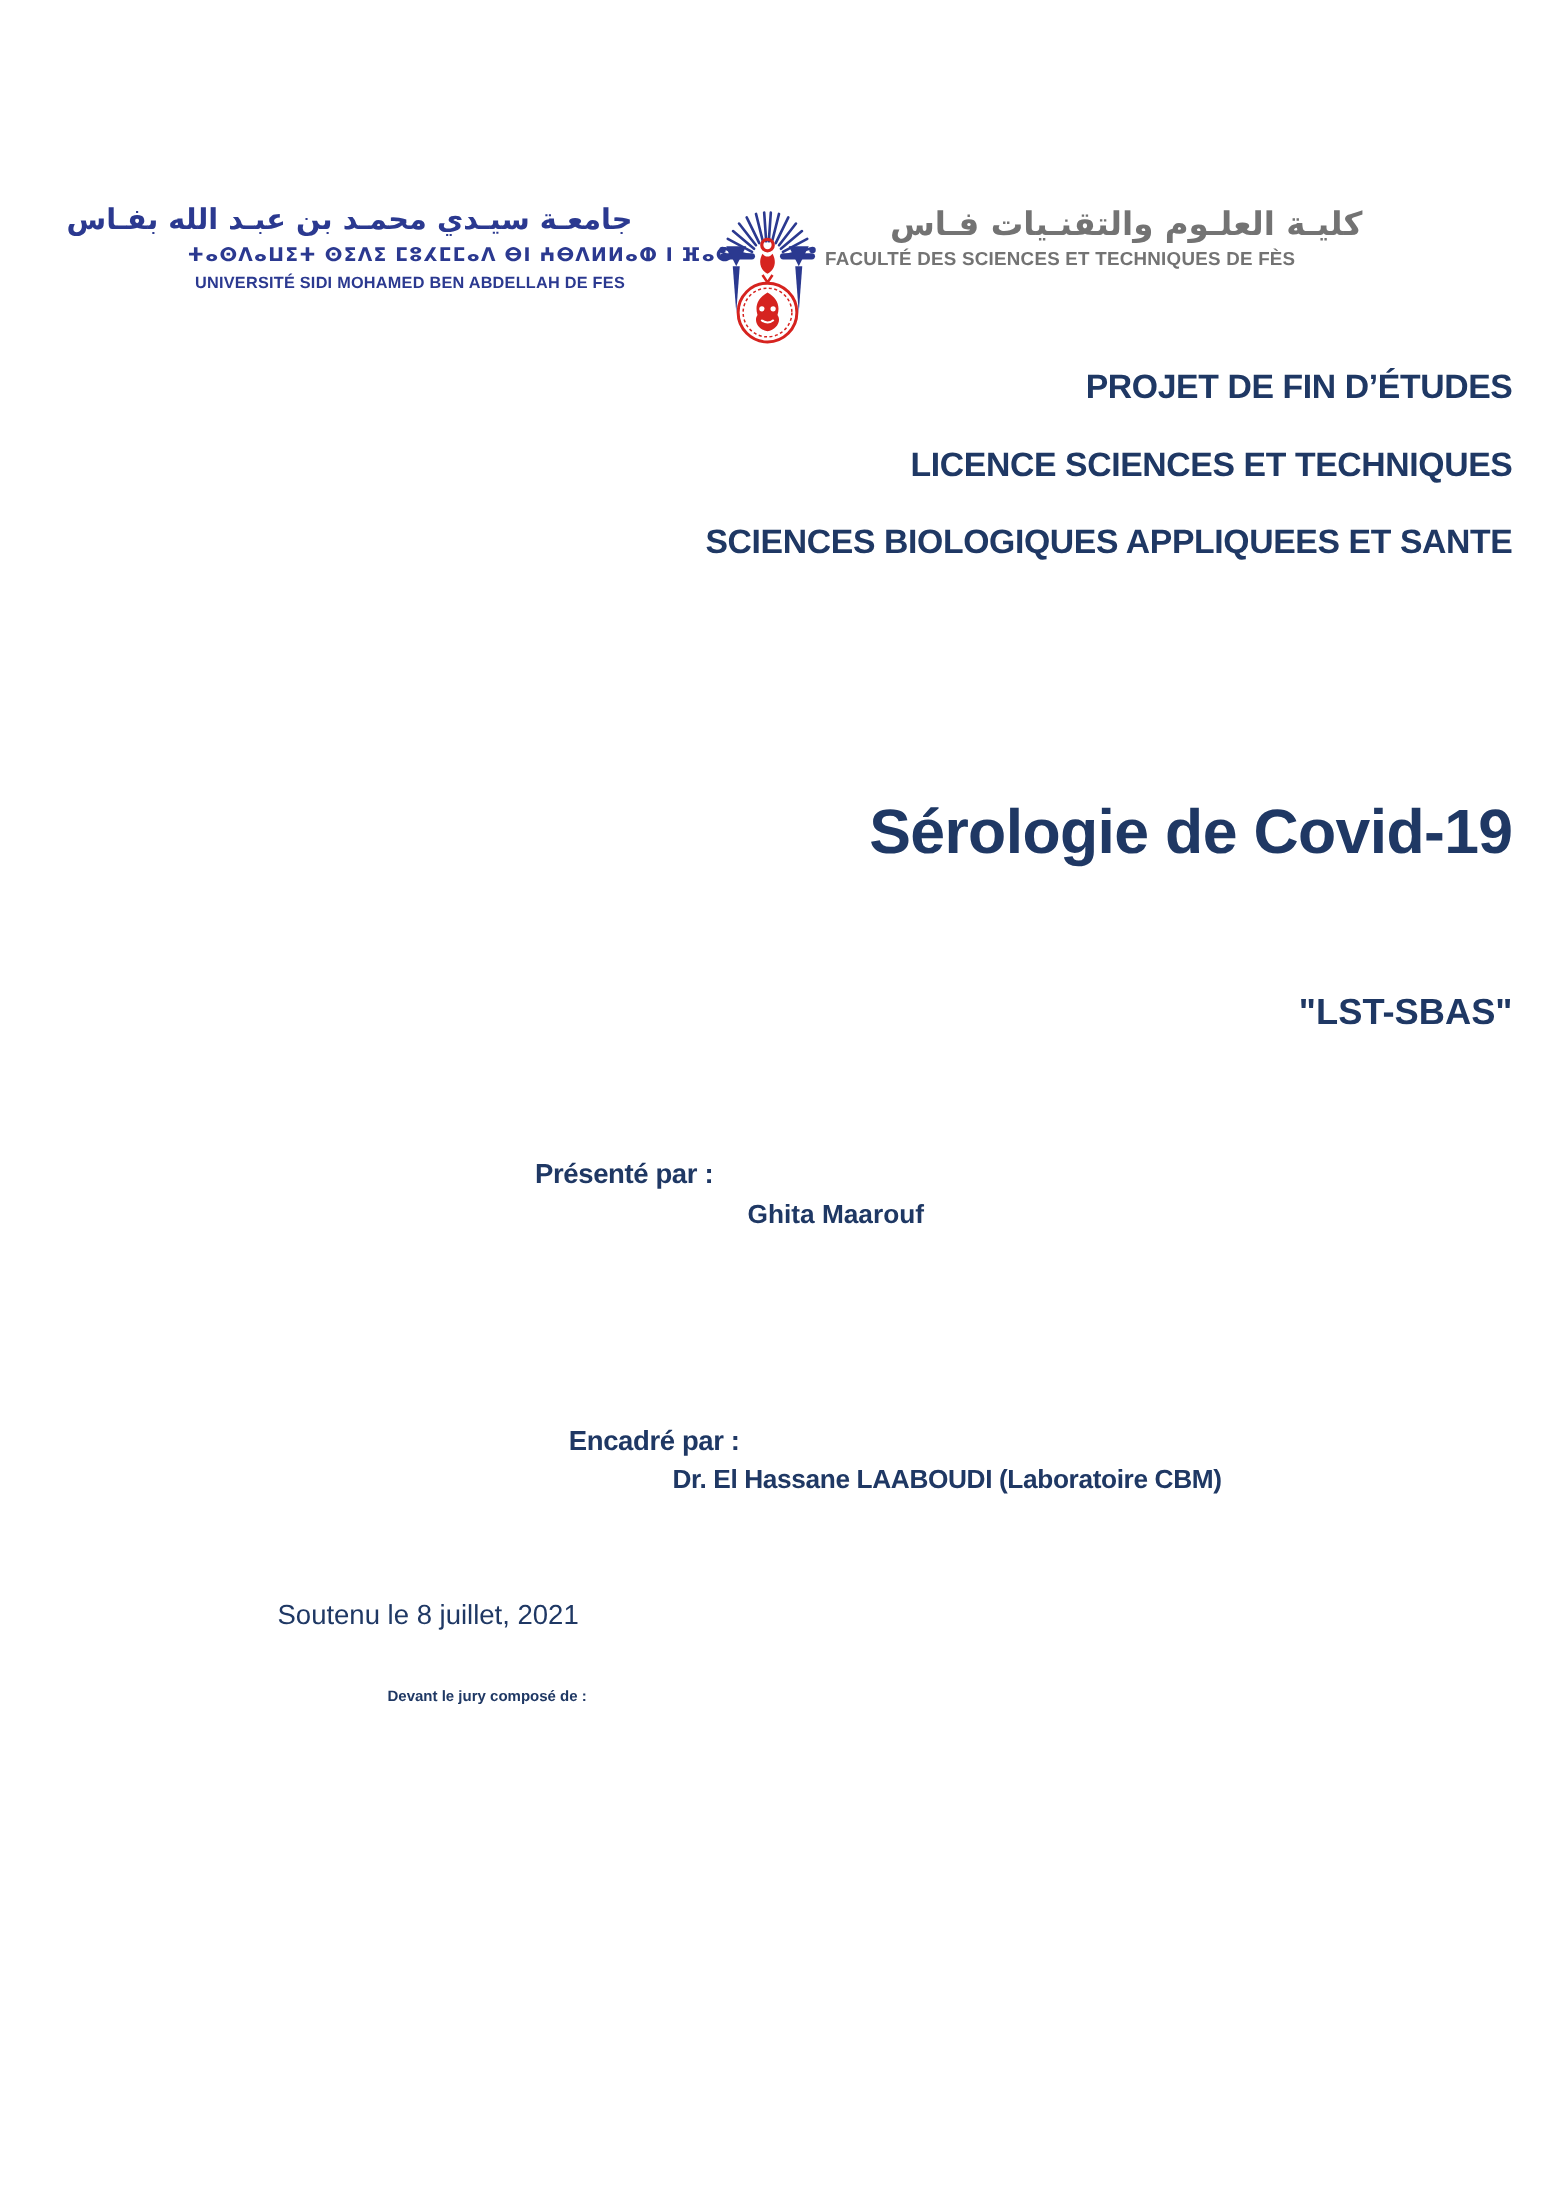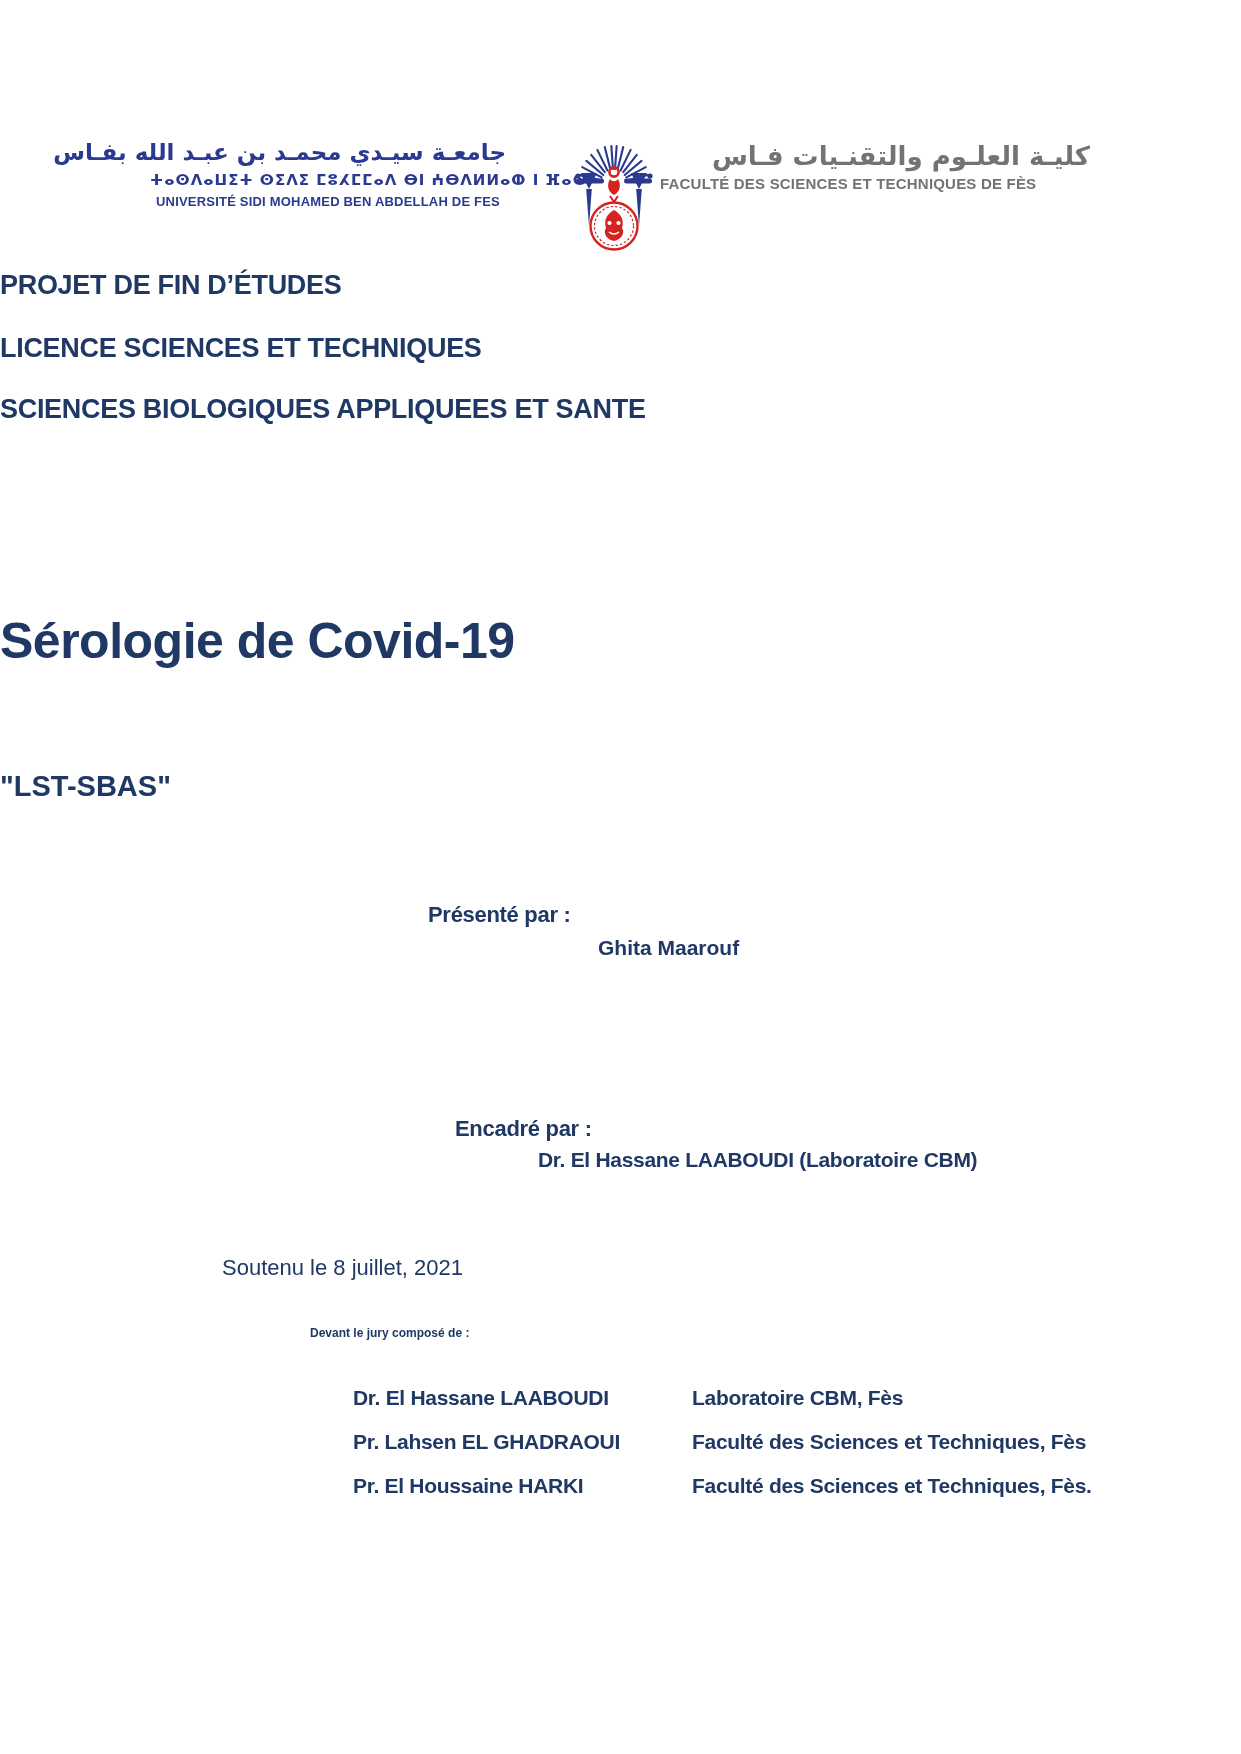--- a/index.html
+++ b/index.html
@@ -4,42 +4,42 @@
 <style>
   html,body{margin:0;padding:0;background:#ffffff;}
   .page{
     position:relative;
     width:1241px;height:1754px;
     background:#ffffff;
     font-family:"Liberation Sans","DejaVu Sans",sans-serif;
     color:#1f3864;
     overflow:hidden;
   }
-  .abs{position:absolute;}
+  .abs{position:absolute;margin-top:24px;}
   
   .hdr-left{left:150px;top:136px;width:356px;text-align:center;color:#2b3990;}
   .hdr-right{left:660px;top:138px;width:430px;color:#737373;}
   .arabic{
     font-family:"DejaVu Sans",sans-serif;
     font-weight:bold;direction:rtl;unicode-bidi:isolate;
     font-size:23px;line-height:32px;white-space:nowrap;
   }
   .hdr-right .arabic{font-size:26px;line-height:36px;}
   .tifinagh{
     font-family:"DejaVu Sans",sans-serif;font-weight:bold;
     font-size:15px;line-height:24px;letter-spacing:1px;white-space:nowrap;
   }
   .hdr-french{
     font-weight:bold;font-size:13px;line-height:19px;
     letter-spacing:0.2px;white-space:nowrap;
   }
   .hdr-right .hdr-french{font-size:15px;}
   .logo-wrap{left:573px;top:142px;width:82px;height:114px;}
   
-  .center-band{left:0;width:1210px;text-align:left;white-space:nowrap;}
+  .center-band{left:0;width:1210px;text-align:right;white-space:nowrap;}
   .h-line{font-weight:bold;font-size:27px;letter-spacing:-0.3px;}
   .h1{top:270px;}
   .h2{top:333px;}
   .h3{top:394px;}
   .thesis-title{top:612px;font-weight:bold;font-size:50px;letter-spacing:-0.5px;}
   .thesis-subtitle{top:770px;font-weight:bold;font-size:29px;}
   
   .lbl{font-weight:bold;font-size:22px;letter-spacing:-0.3px;white-space:nowrap;}
   .presented-lbl{left:428px;top:902px;}
   .student{left:598px;top:936px;font-weight:bold;font-size:21px;white-space:nowrap;}
@@ -153,22 +153,14 @@
 
   <div class="abs lbl presented-lbl">Présenté par :</div>
   <div class="abs student">Ghita Maarouf</div>
 
   <div class="abs lbl encadre-lbl">Encadré par :</div>
   <div class="abs supervisor sup2">Dr. El Hassane LAABOUDI (Laboratoire CBM)</div>
 
   <div class="abs soutenu">Soutenu le 8 juillet, 2021</div>
   <div class="abs jury-intro">Devant le jury composé de :</div>
 
-  <div class="abs jury-table">
-    <div>Dr. El Hassane LAABOUDI</div>
-    <div>Laboratoire CBM, Fès</div>
-    <div>Pr. Lahsen EL GHADRAOUI</div>
-    <div>Faculté des Sciences et Techniques, Fès</div>
-    <div>Pr. El Houssaine HARKI</div>
-    <div>Faculté des Sciences et Techniques, Fès.</div>
-  </div>
 
 </div>
 
 </body></html>

